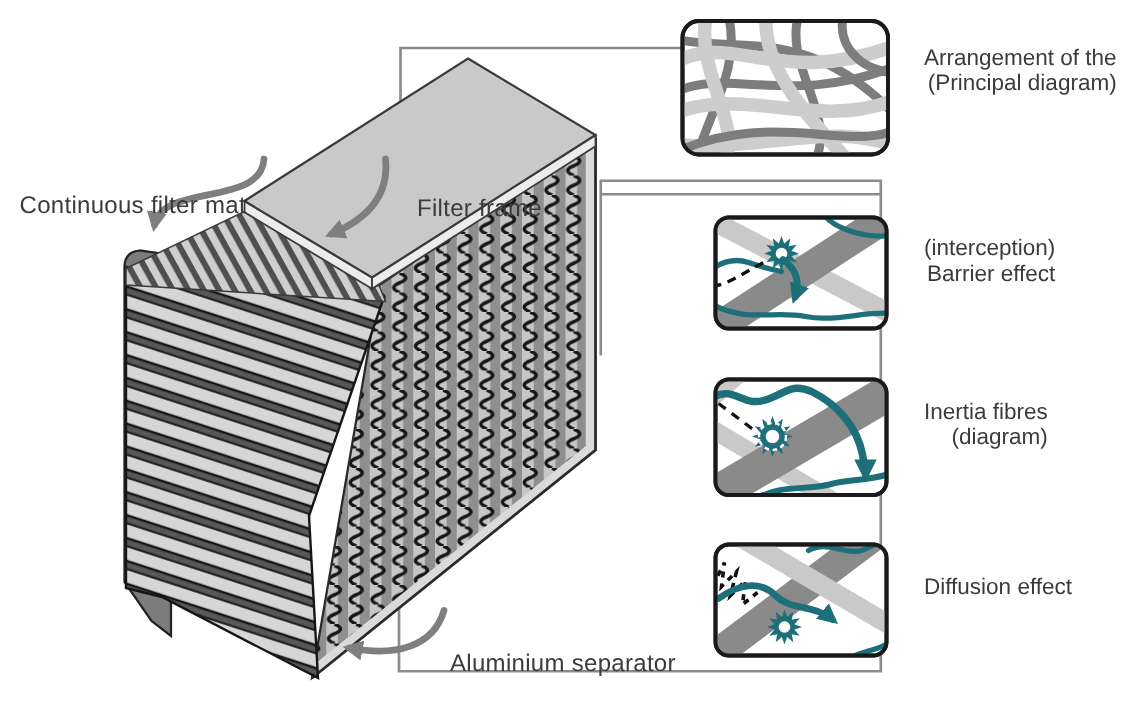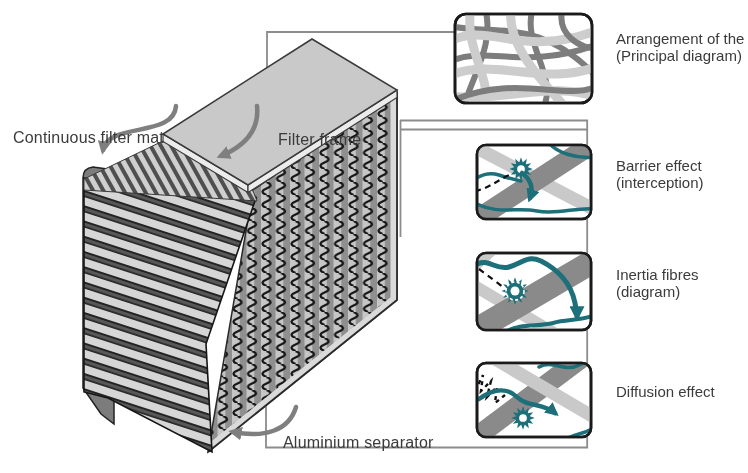--- a/index.html
+++ b/index.html
@@ -6,21 +6,21 @@
     --teal:#1d6f7a; --band_dark:#8a8a8a; --band_light:#c9c9c9;
     --connector:#8c8c8c; --arrow:#7f7f7f; --text:#3b3b3b; --outline:#1a1a1a;
     --slab:#c9c9c9; --panel:#7c7c7c;
   }
   html,body{margin:0;padding:0;background:#fff;}
   .stage{position:relative;width:748px;height:473px;background:#fff;overflow:hidden;
          font-family:"Liberation Sans",sans-serif;}
   .stage svg{position:absolute;left:0;top:0;}
   .lbl{position:absolute;font:15px/16.5px "Liberation Sans",sans-serif;color:var(--text);white-space:nowrap;}
   .lbl.big{font-size:16px;letter-spacing:.2px;margin-top:48px;}
-  .lbl span{display:block;}
+  .lbl span{display:block;text-align:right;}
   .s-conn{stroke:var(--connector);stroke-width:1.8;fill:none;}
   .f-teal{fill:var(--teal);}
   .t-line{stroke:var(--teal);fill:none;stroke-linecap:round;}
   .box{fill:#fff;stroke:var(--outline);stroke-width:2.6;}
   .g-arrow{stroke:var(--arrow);stroke-width:4.5;fill:none;stroke-linecap:round;}
   .fib-l{stroke:#cdcdcd;stroke-width:9;fill:none;}
   .fib-d{stroke:#7d7d7d;stroke-width:6;fill:none;}
   .band-d{stroke:var(--band_dark);fill:none;}
   .band-l{stroke:var(--band_light);fill:none;}
 </style>
@@ -172,29 +172,29 @@
       <use href="#burst" transform="translate(46,55) scale(0.9)"></use>
       <path class="t-line" stroke-width="4.5" marker-end="url(#mteal)" d="M2,36 C16,26 30,24 40,34 C50,44 66,40 78,50"></path>
       <path class="t-line" stroke-width="3.5" d="M86,78 C96,70 108,72 118,64"></path>
     </g>
     <rect x="477" y="363" width="114" height="74" rx="9" fill="none" stroke="var(--outline)" stroke-width="2.6"></rect>
   </g>
 </svg>
 
   <div class="lbl big" style="left:13px;top:82px">Continuous filter mat</div>
   <div class="lbl big" style="left:278px;top:84px">Filter frame</div>
-  <div class="lbl big" style="left:283px;top:387px">Aluminium separator</div>
+  <div class="lbl big" style="left:300px;top:387px">Aluminium separator</div>
 
   <div class="lbl" style="left:616px;top:31px">
     <span>Arrangement of the</span>
     <span>(Principal diagram)</span>
   </div>
   <div class="lbl" style="left:616px;top:158px">
+    <span>(interception)</span>
     <span>Barrier effect</span>
-    <span>(interception)</span>
   </div>
   <div class="lbl" style="left:616px;top:267px">
     <span>Inertia fibres</span>
     <span>(diagram)</span>
   </div>
   <div class="lbl" style="left:616px;top:384px">
     <span>Diffusion effect</span>
   </div>
 </div>
 

